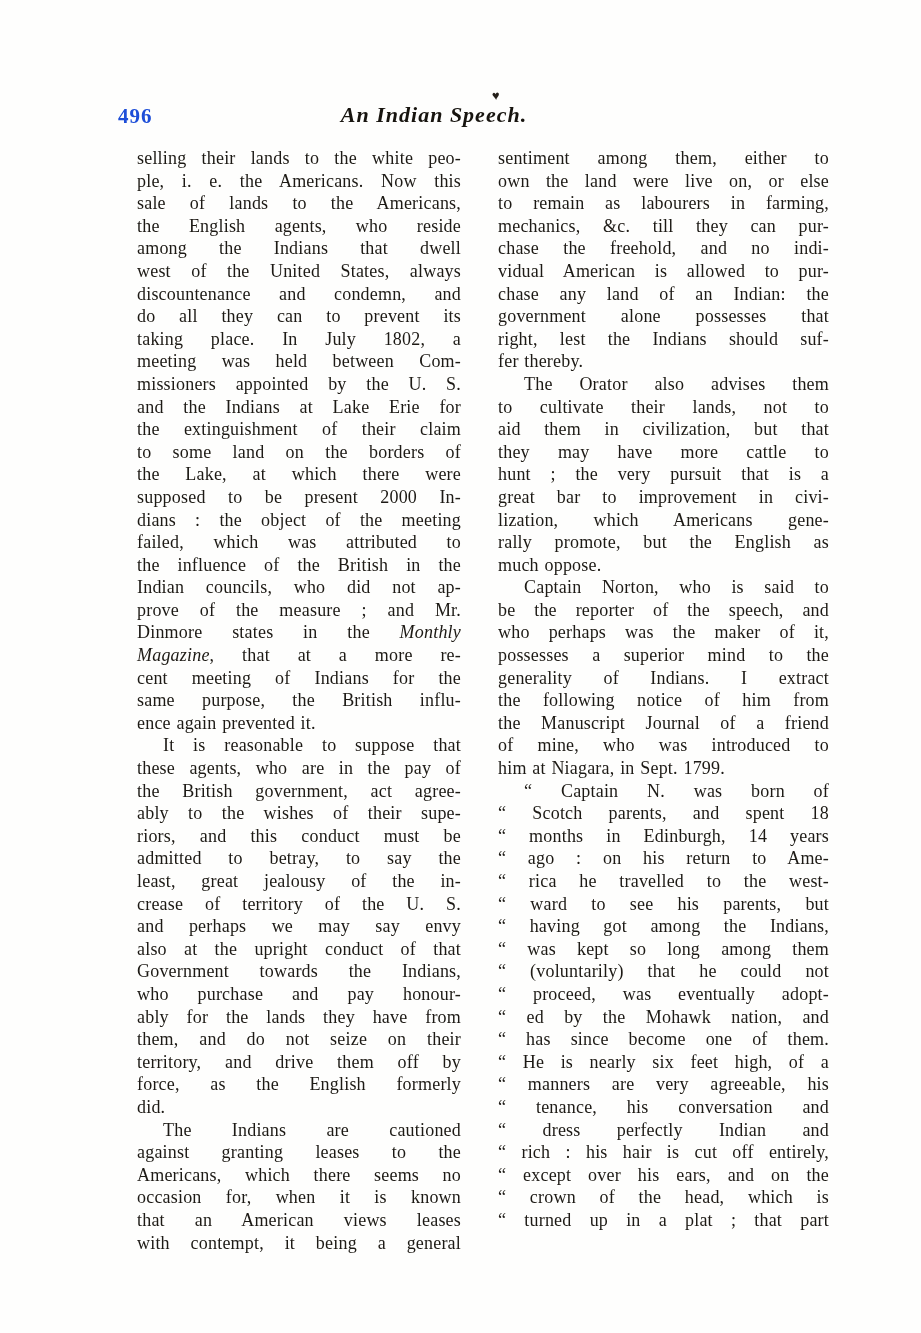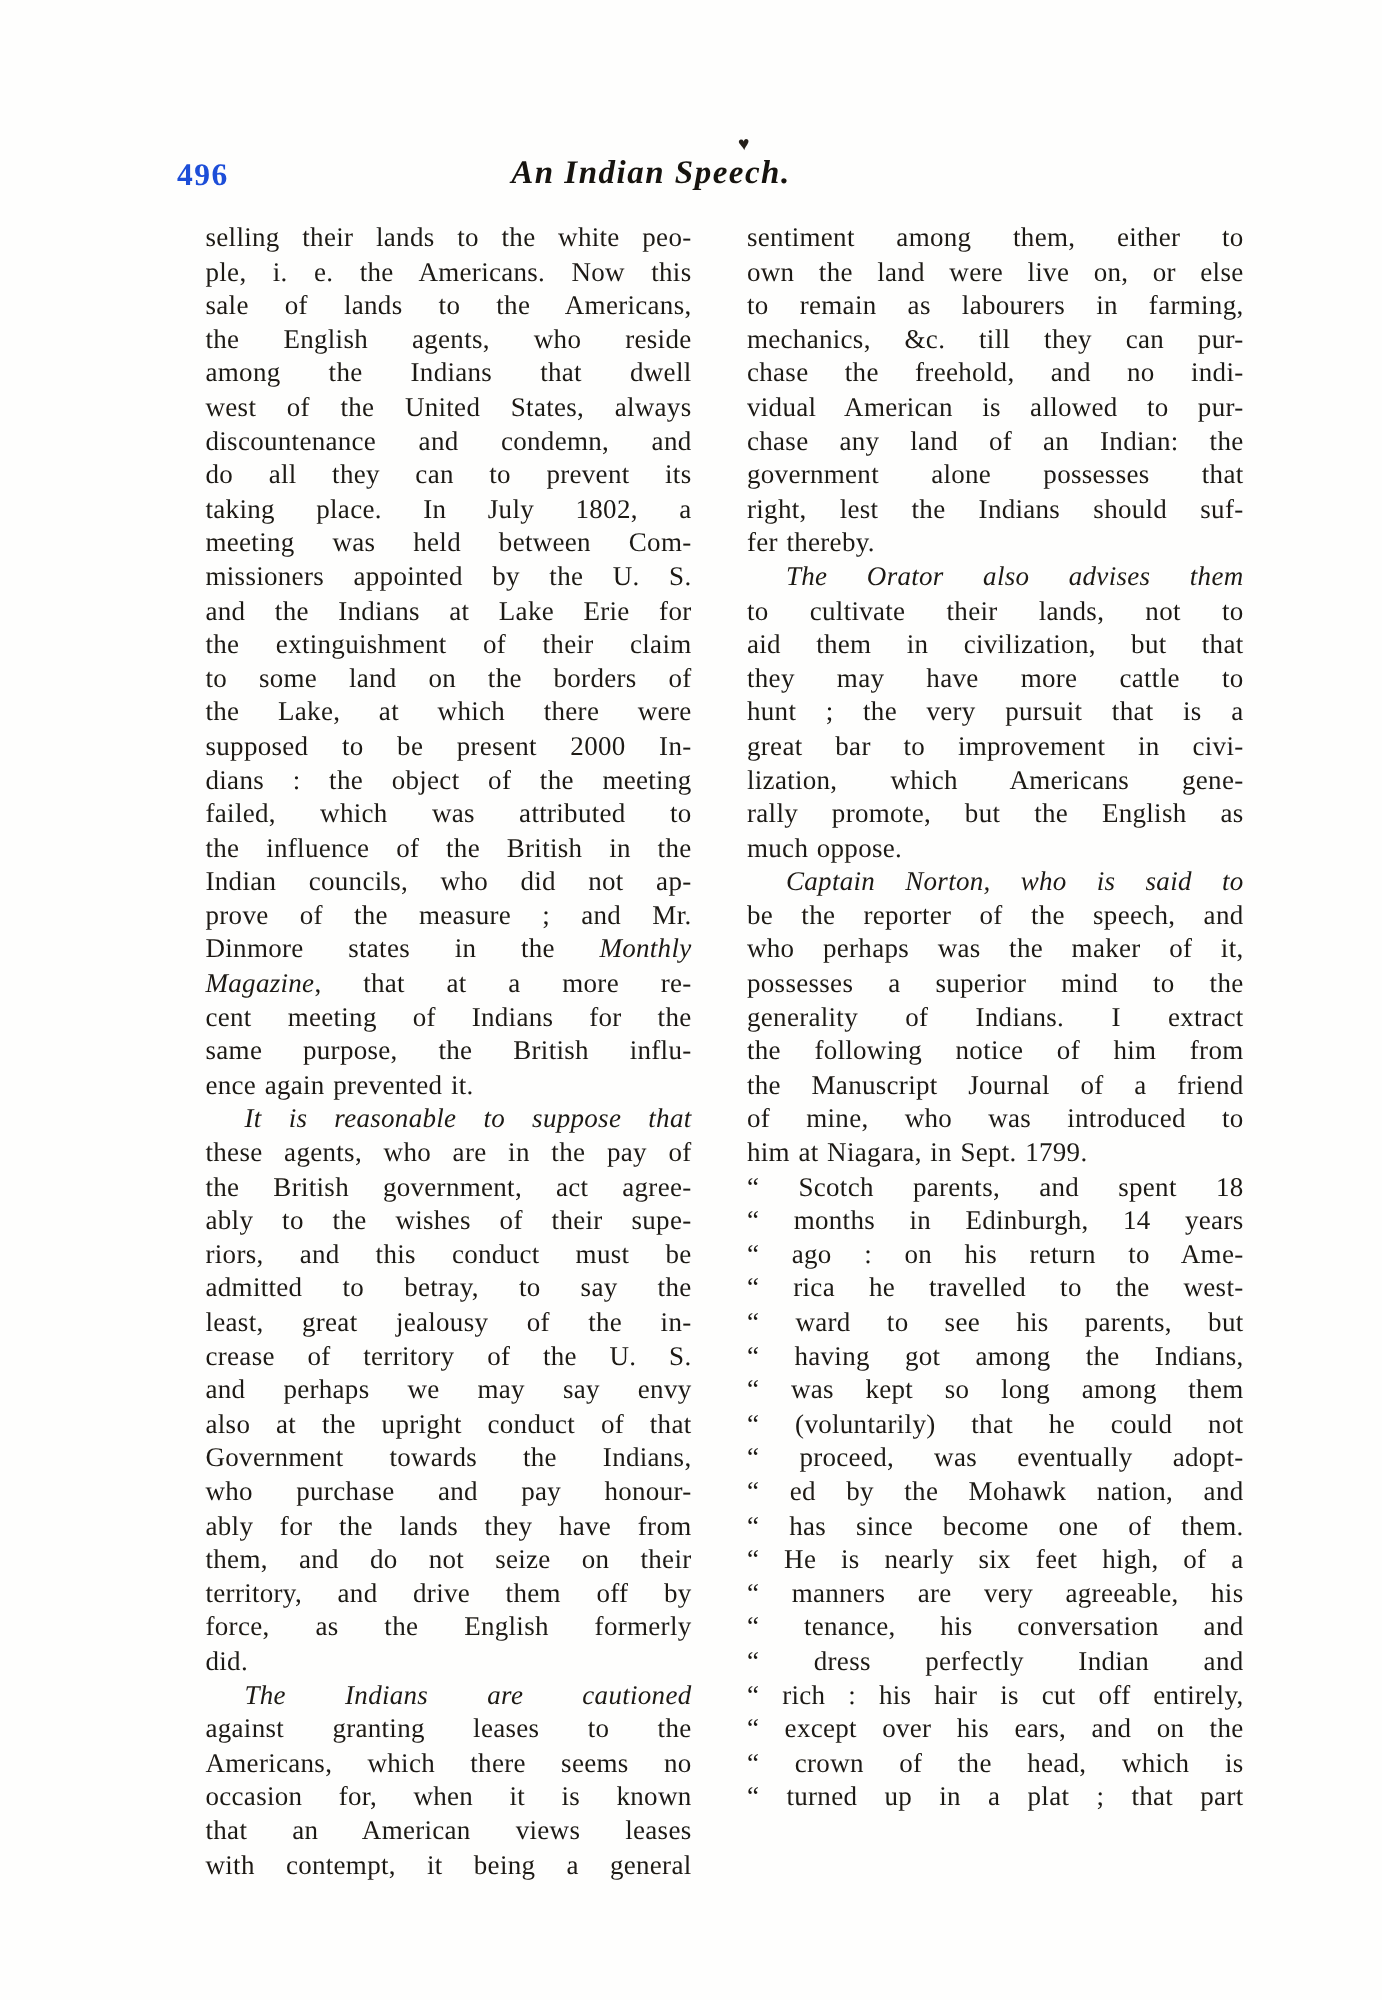--- a/index.html
+++ b/index.html
@@ -39,21 +39,21 @@
     -moz-text-align-last:justify;
     text-align-last:justify;
     word-spacing:1px;
     letter-spacing:0.2px;
     color:#1d1a15;
   }
   .line.end{
     text-align-last:left;
     -moz-text-align-last:left;
   }
-  .line.indent{text-indent:26px;font-style:italic;}
+  .line.indent{text-indent:26px;}
   .line i{font-style:italic;margin-top:44px;}
 </style>
 </head>
 <body>
 
 <div class="scan-page">
 
   <span class="ink-blot">♥</span>
 
   <div class="running-header">
@@ -134,20 +134,21 @@
       <div class="line end">much oppose.</div>
       <div class="line indent">Captain Norton, who is said to</div>
       <div class="line">be the reporter of the speech, and</div>
       <div class="line">who perhaps was the maker of it,</div>
       <div class="line">possesses a superior mind to the</div>
       <div class="line">generality of Indians.  I extract</div>
       <div class="line">the following notice of him from</div>
       <div class="line">the Manuscript Journal of a friend</div>
       <div class="line">of mine, who was introduced to</div>
       <div class="line end">him at Niagara, in Sept. 1799.</div>
+      <div class="line indent">“ Captain N. was born of</div>
       <div class="line">“ Scotch parents, and spent 18</div>
       <div class="line">“ months in Edinburgh, 14 years</div>
       <div class="line">“ ago : on his return to Ame-</div>
       <div class="line">“ rica he travelled to the west-</div>
       <div class="line">“ ward to see his parents, but</div>
       <div class="line">“ having got among the Indians,</div>
       <div class="line">“ was kept so long among them</div>
       <div class="line">“ (voluntarily) that he could not</div>
       <div class="line">“ proceed, was eventually adopt-</div>
       <div class="line">“ ed by the Mohawk nation, and</div>

